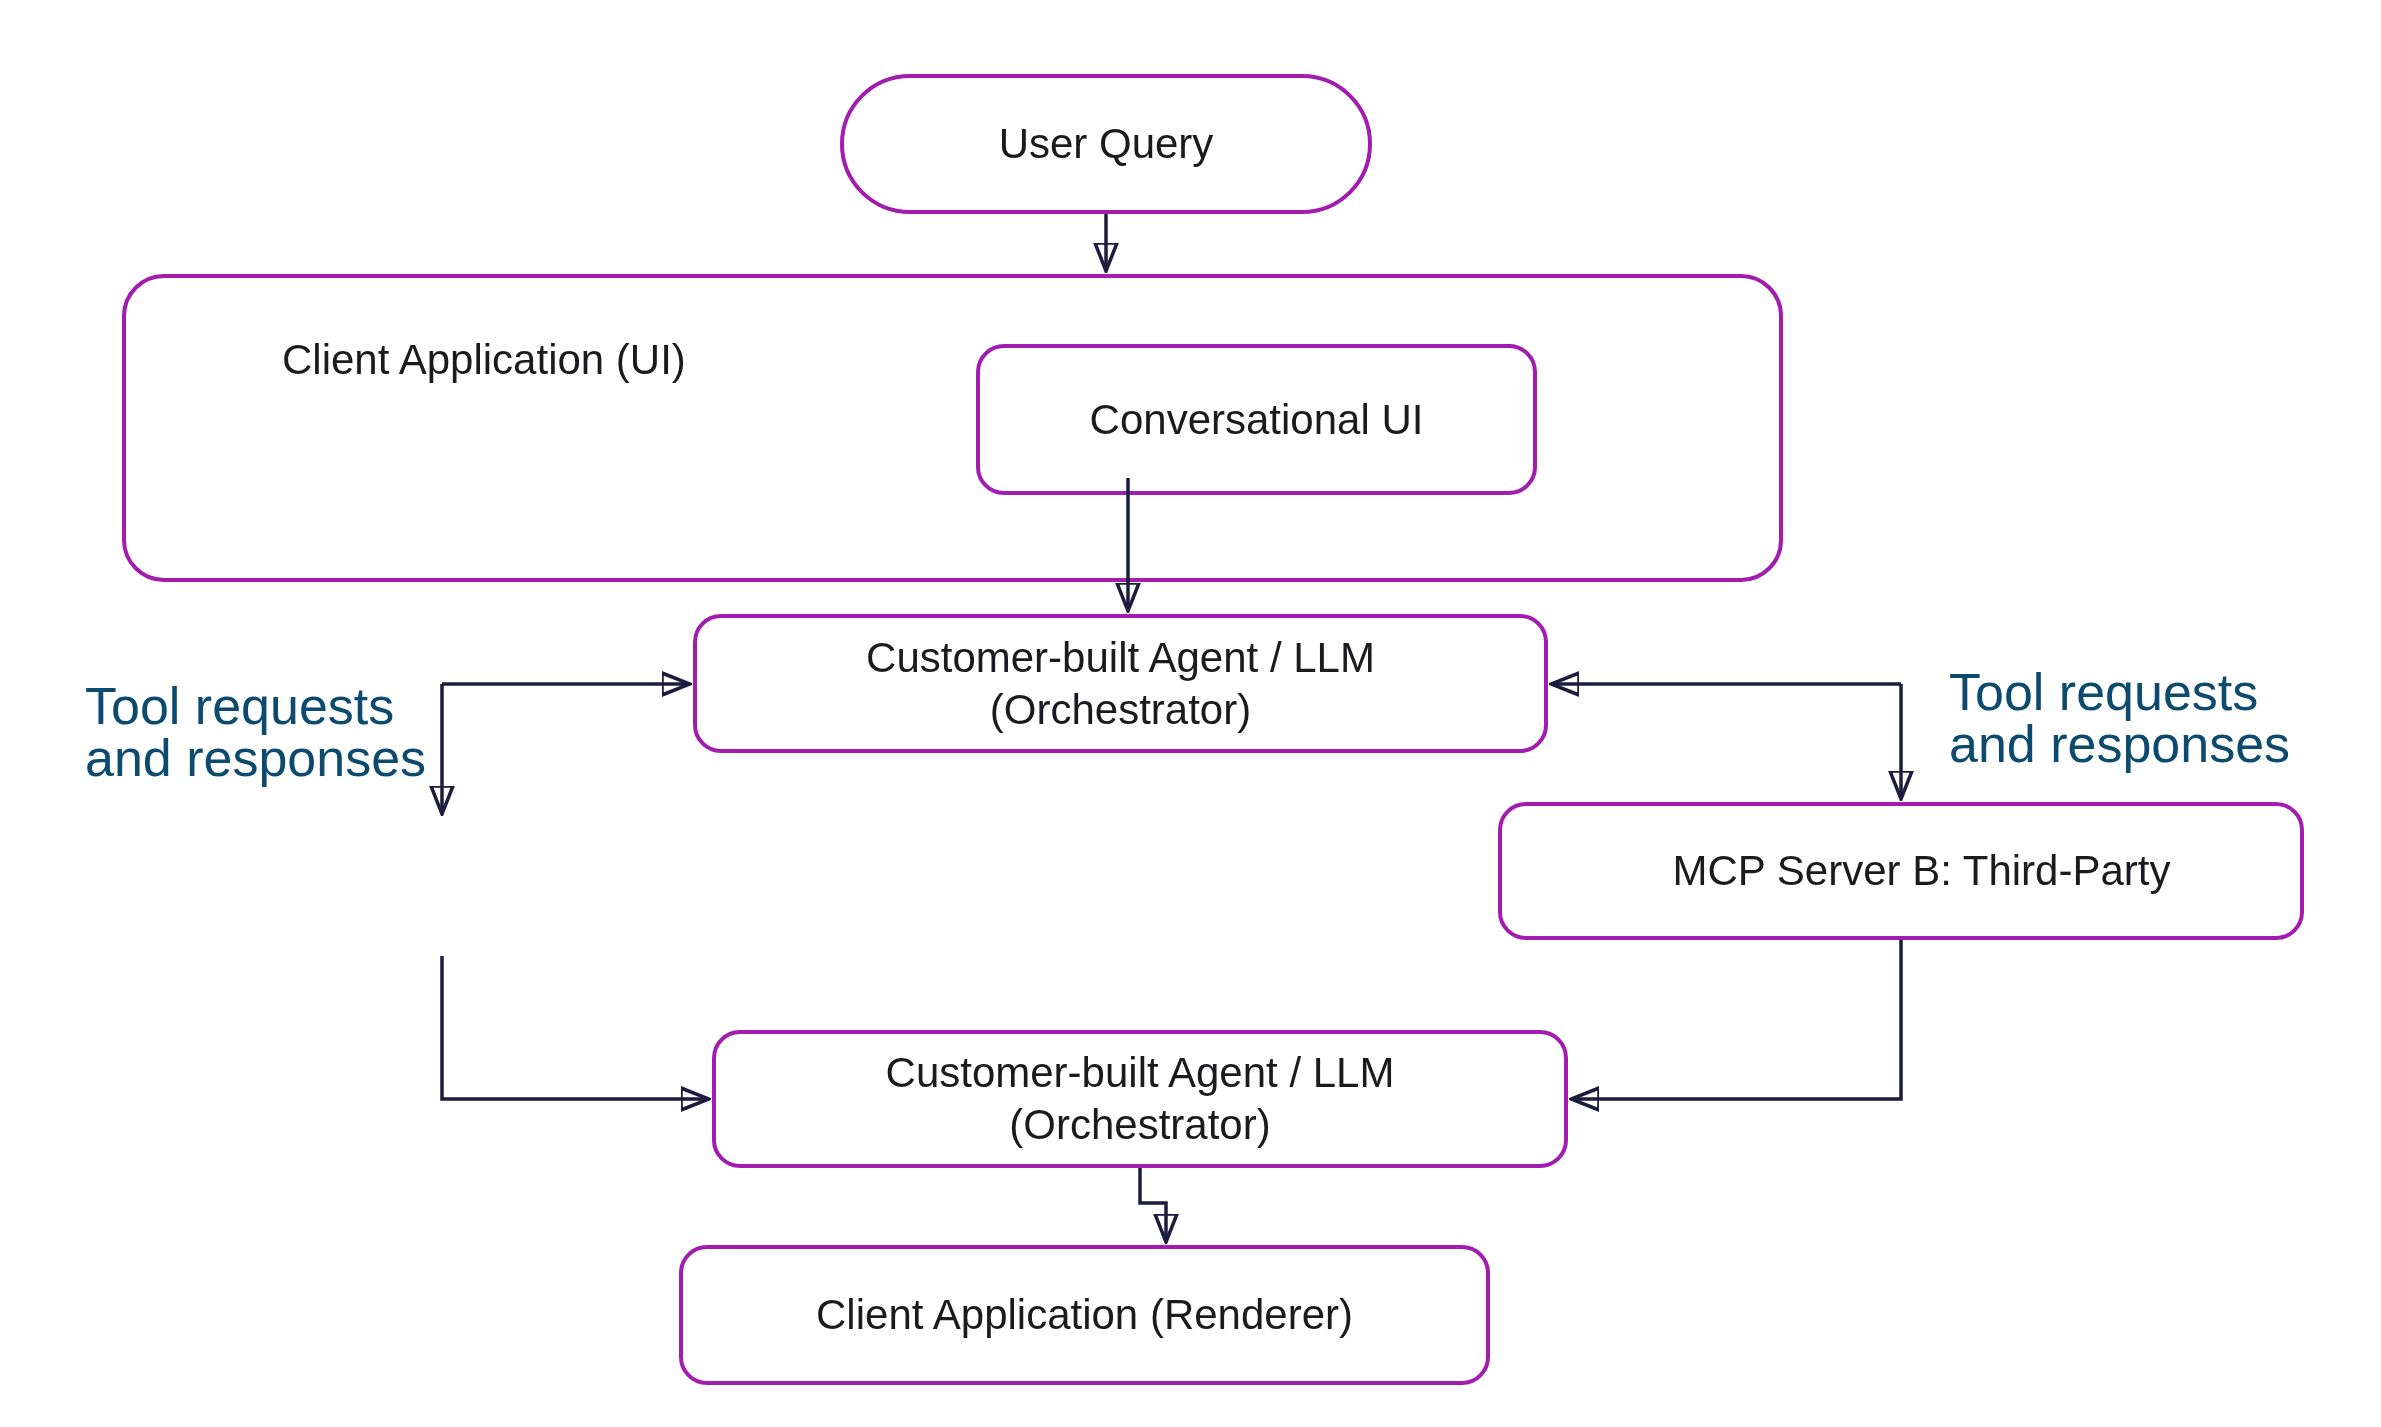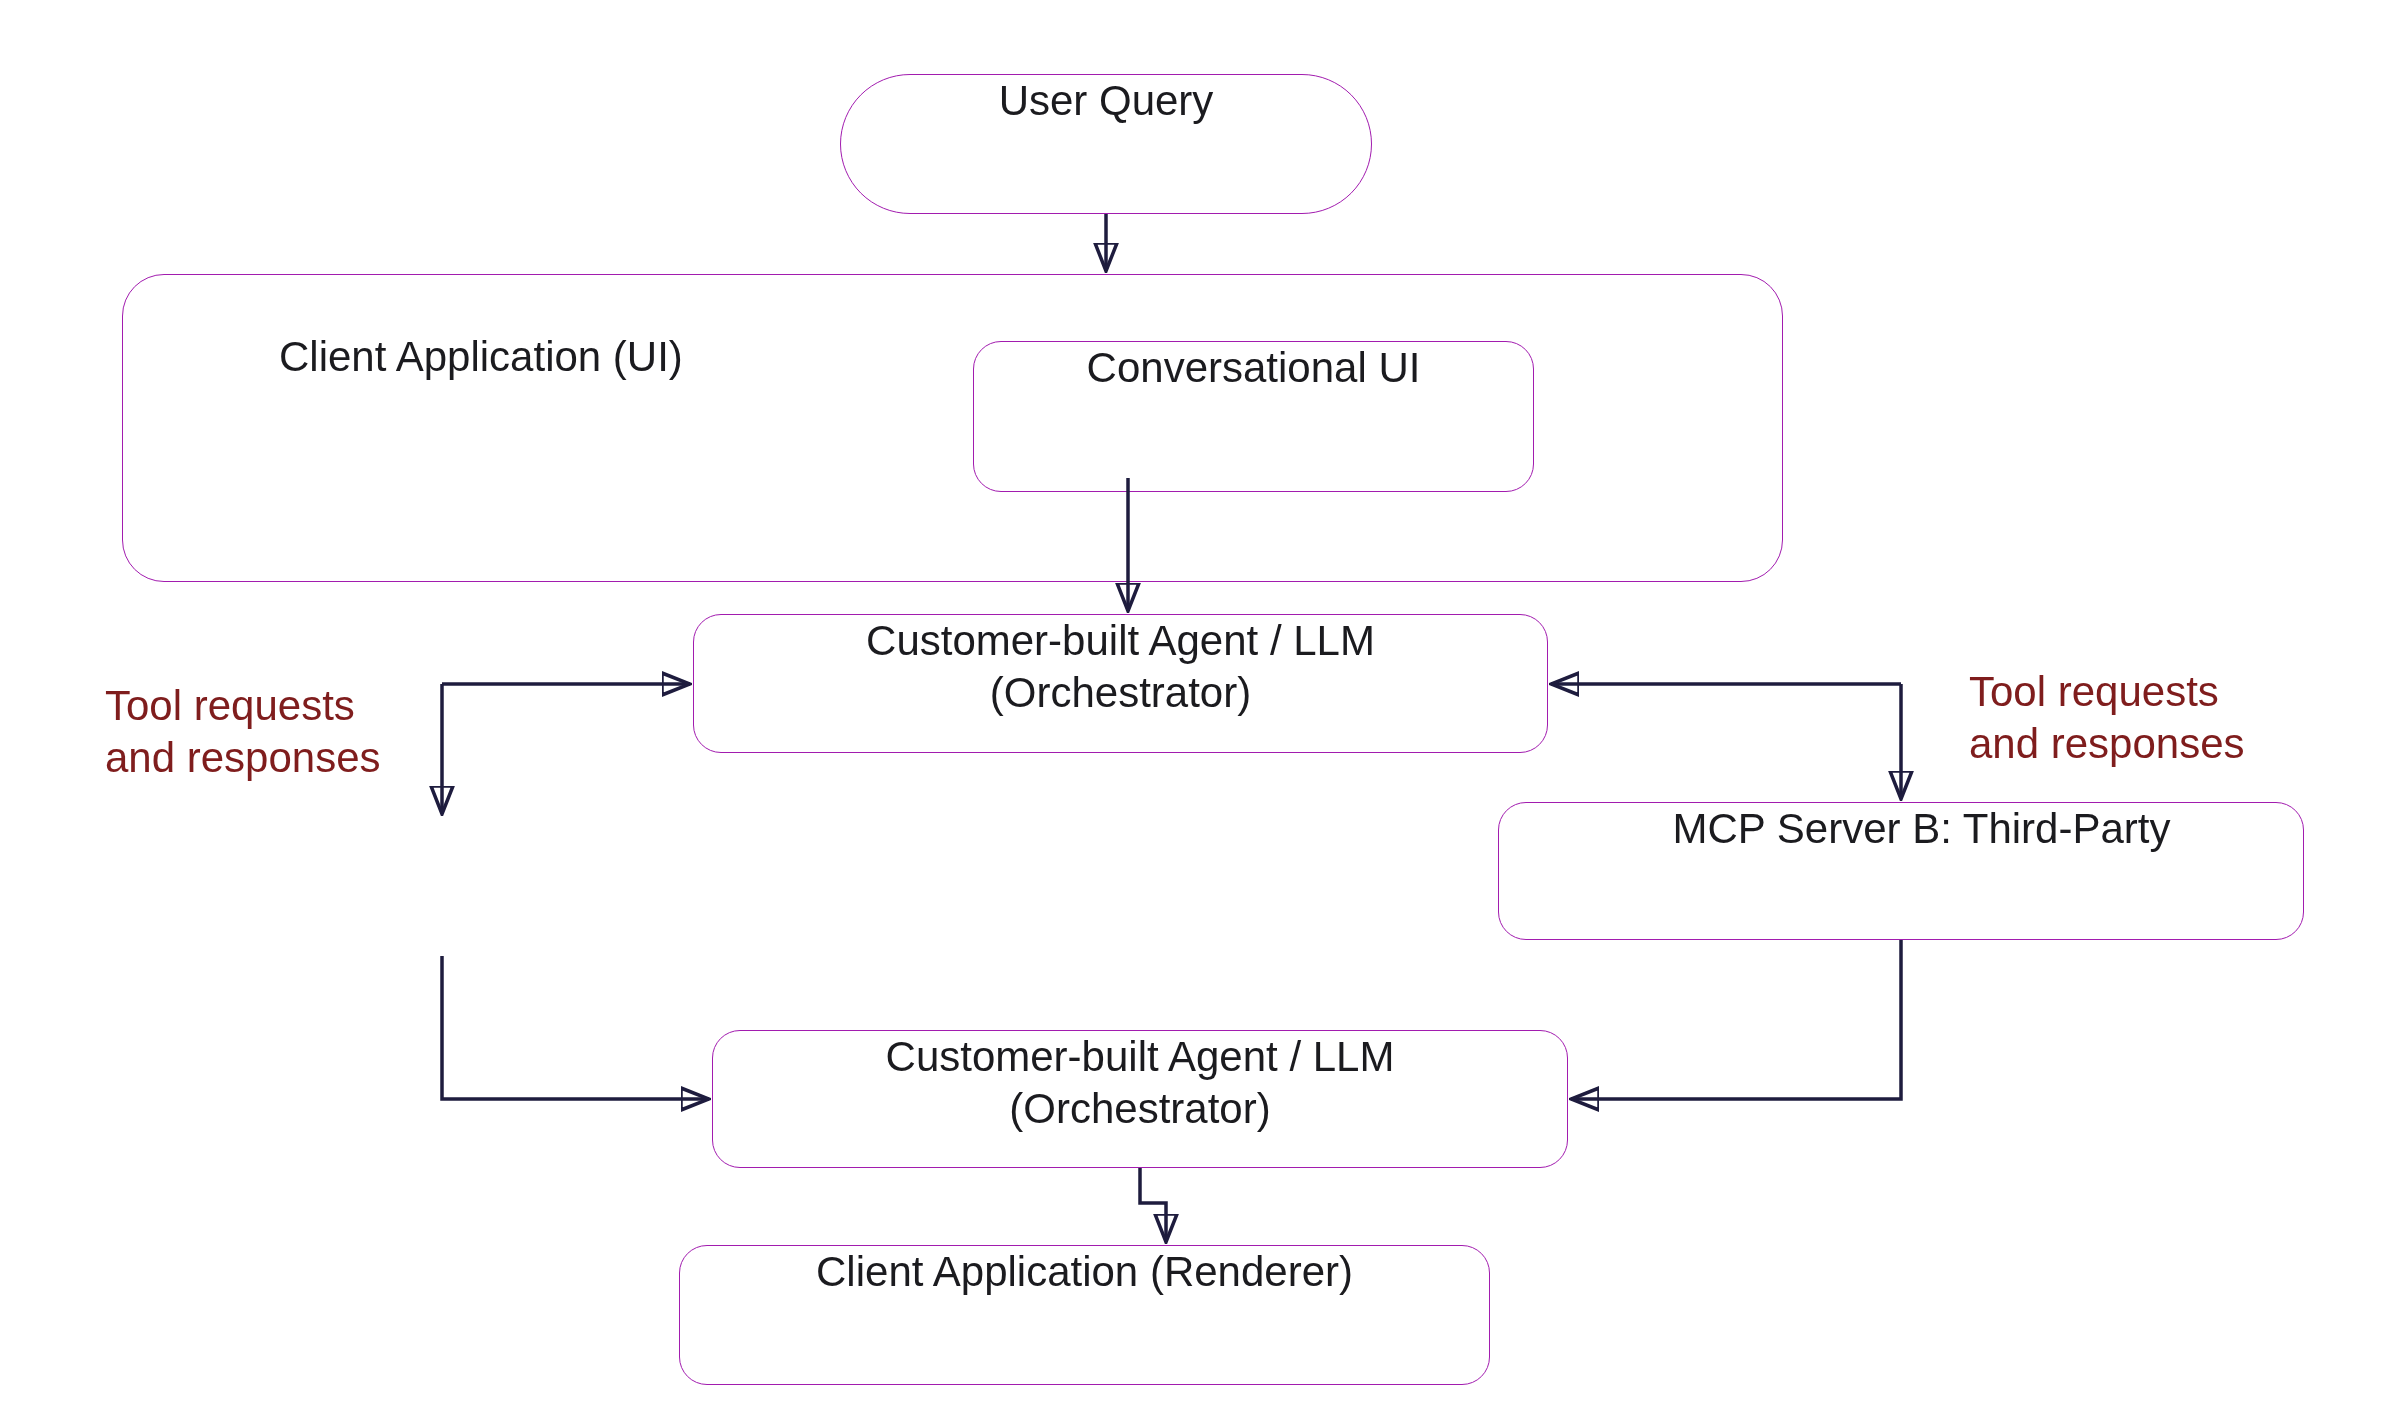--- a/index.html
+++ b/index.html
@@ -11,27 +11,27 @@
   #canvas {
     position: relative;
     width: 2381px;
     height: 1427px;
     background: #ffffff;
     overflow: hidden;
   }
   .node {
     position: absolute;
     box-sizing: border-box;
-    border: 1px solid #a21caf;
+    border: 4px solid #a21caf;
     border-radius: 28px;
     background: #ffffff;
     display: flex;
     flex-direction: column;
     align-items: center;
-    justify-content: flex-start;
+    justify-content: center;
     text-align: center;
     font-size: 42px;
     line-height: 52px;
     color: #1b1b1f;
   }
   .stadium {
     border-radius: 999px;
   }
   .container-node {
     border-radius: 42px;
@@ -48,25 +48,24 @@
   }
   .inner-node {
     position: absolute;
     left: 850px;
     top: 66px;
     width: 561px;
     height: 151px;
   }
   .edge-label {
     position: absolute;
-    font-size: 42px;
+    font-size: 52px;
     line-height: 52px;
-    color: #7f1d1d;
+    color: #0c4a6e;
     white-space: nowrap;
-    margin-left: 20px;
   }
   #edge-layer {
     position: absolute;
     left: 0;
     top: 0;
     width: 2381px;
     height: 1427px;
     pointer-events: none;
   }
   #edge-layer path {

